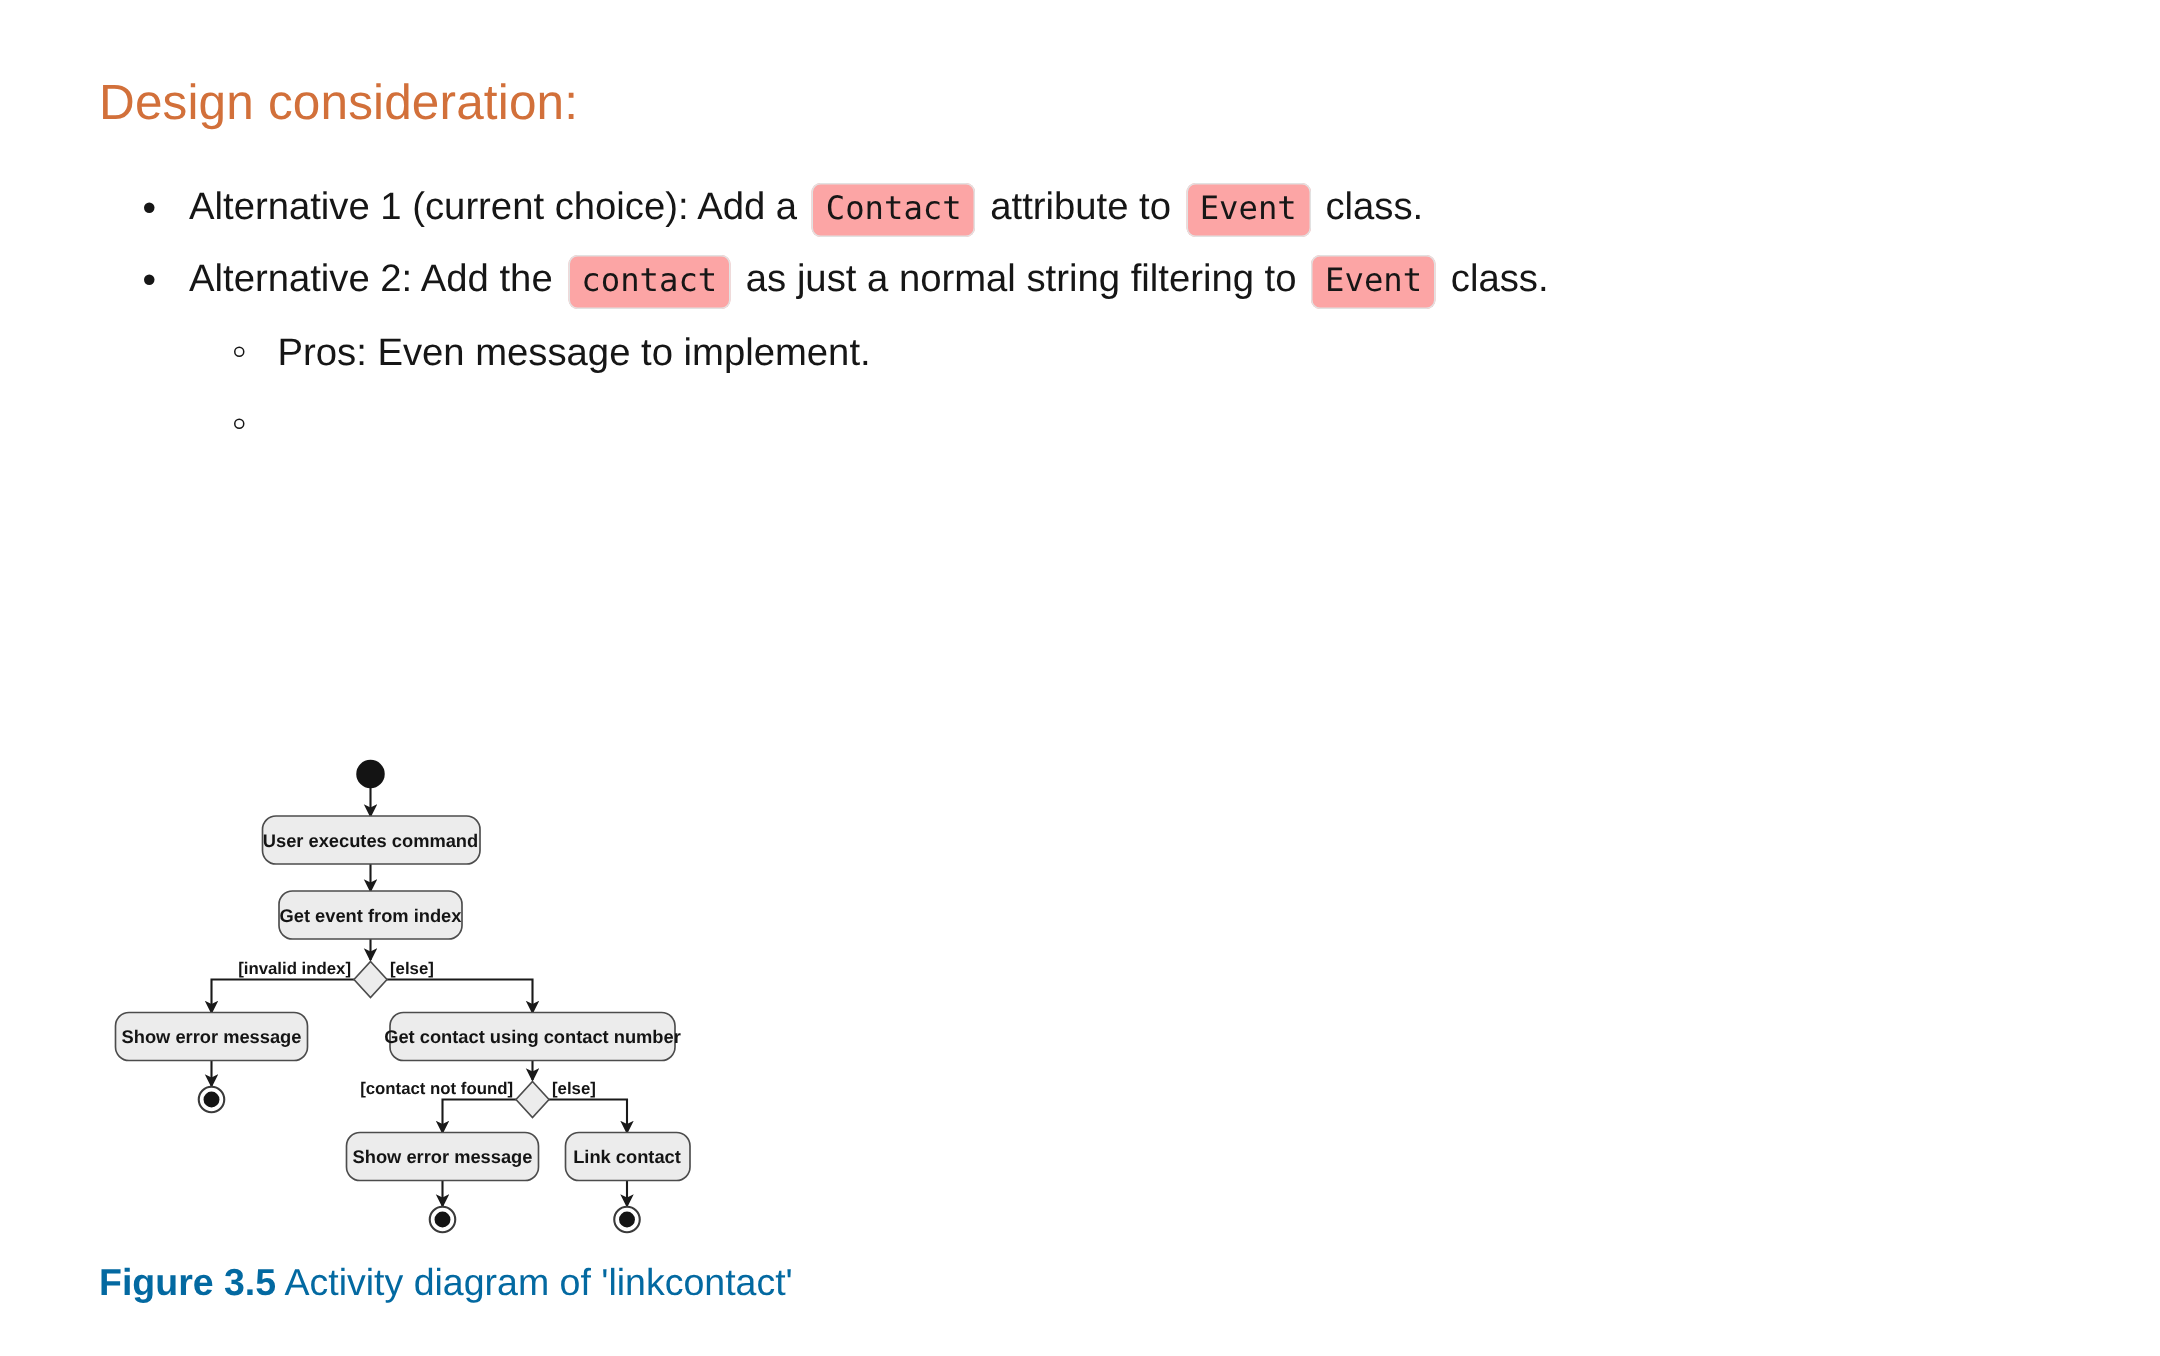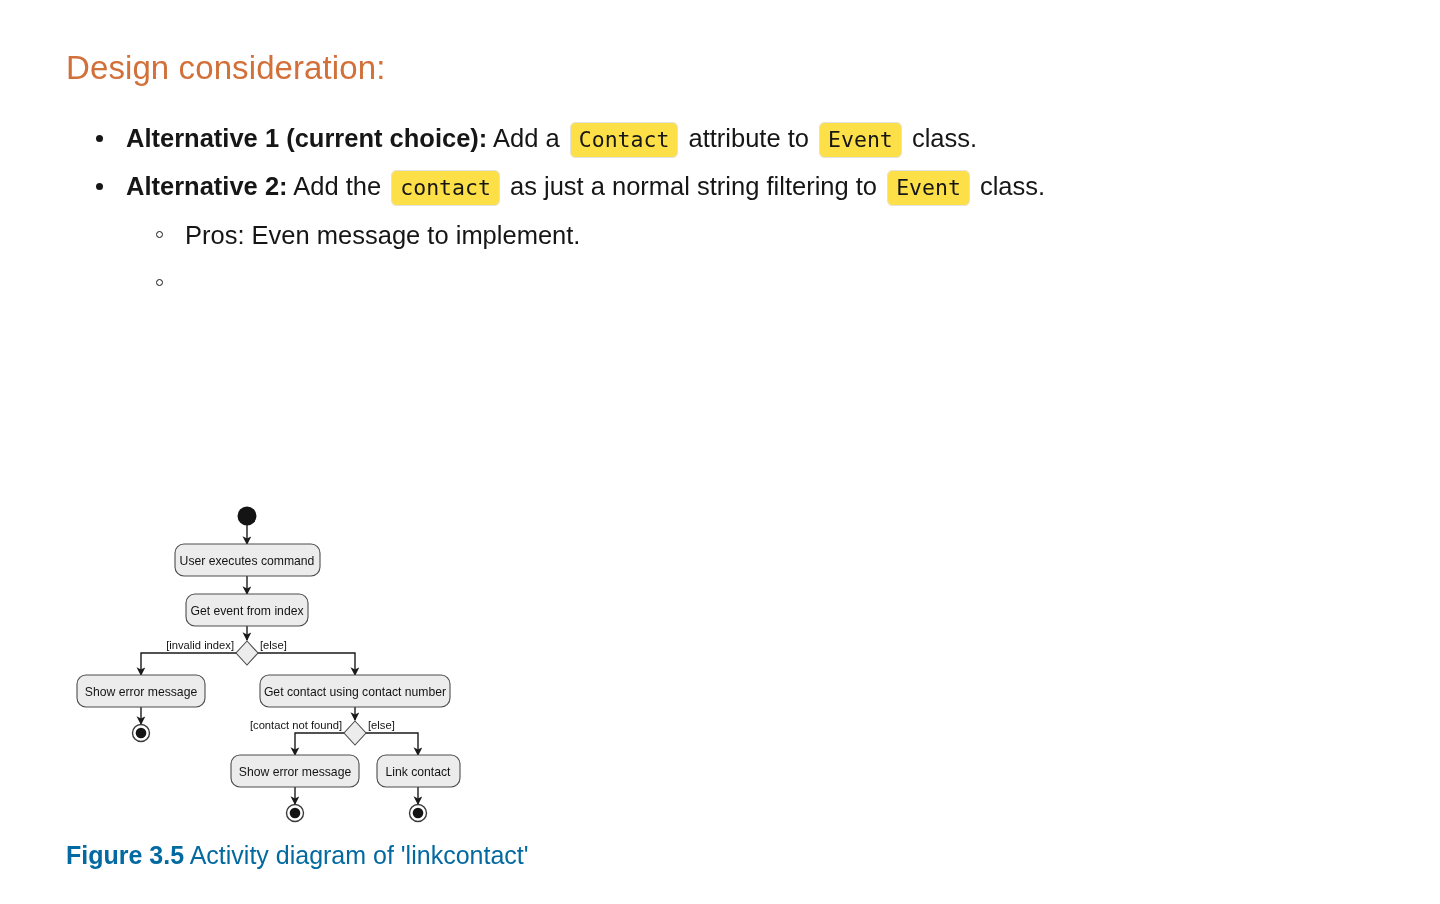--- a/index.html
+++ b/index.html
@@ -75,43 +75,44 @@
     top: 20px;
     width: 7px;
     height: 7px;
     border-radius: 50%;
     border: 1.4px solid #161616;
     box-sizing: border-box;
     background: transparent;
   }
 
   .lead {
-    font-weight: bold;
+    font-weight: normal;
   }
 
   code.chip {
     font-family: "DejaVu Sans Mono", monospace;
     font-size: 21.5px;
-    background: #fde047;
+    background: #fca5a5;
     border: 1px solid #e2e2e2;
     border-radius: 6px;
     padding: 4px 8px 5px 8px;
     color: #161616;
     white-space: nowrap;
     margin: 0 3px;
     line-height: 1;
   }
 
   
   .diagram-wrap {
     position: absolute;
     left: 66px;
     top: 492px;
     width: 420px;
     height: 345px;
+    font-weight: bold;
   }
   .diagram-wrap svg {
     display: block;
   }
 
   .figure-caption {
     position: absolute;
     left: 66px;
     top: 840px;
     font-size: 25px;

